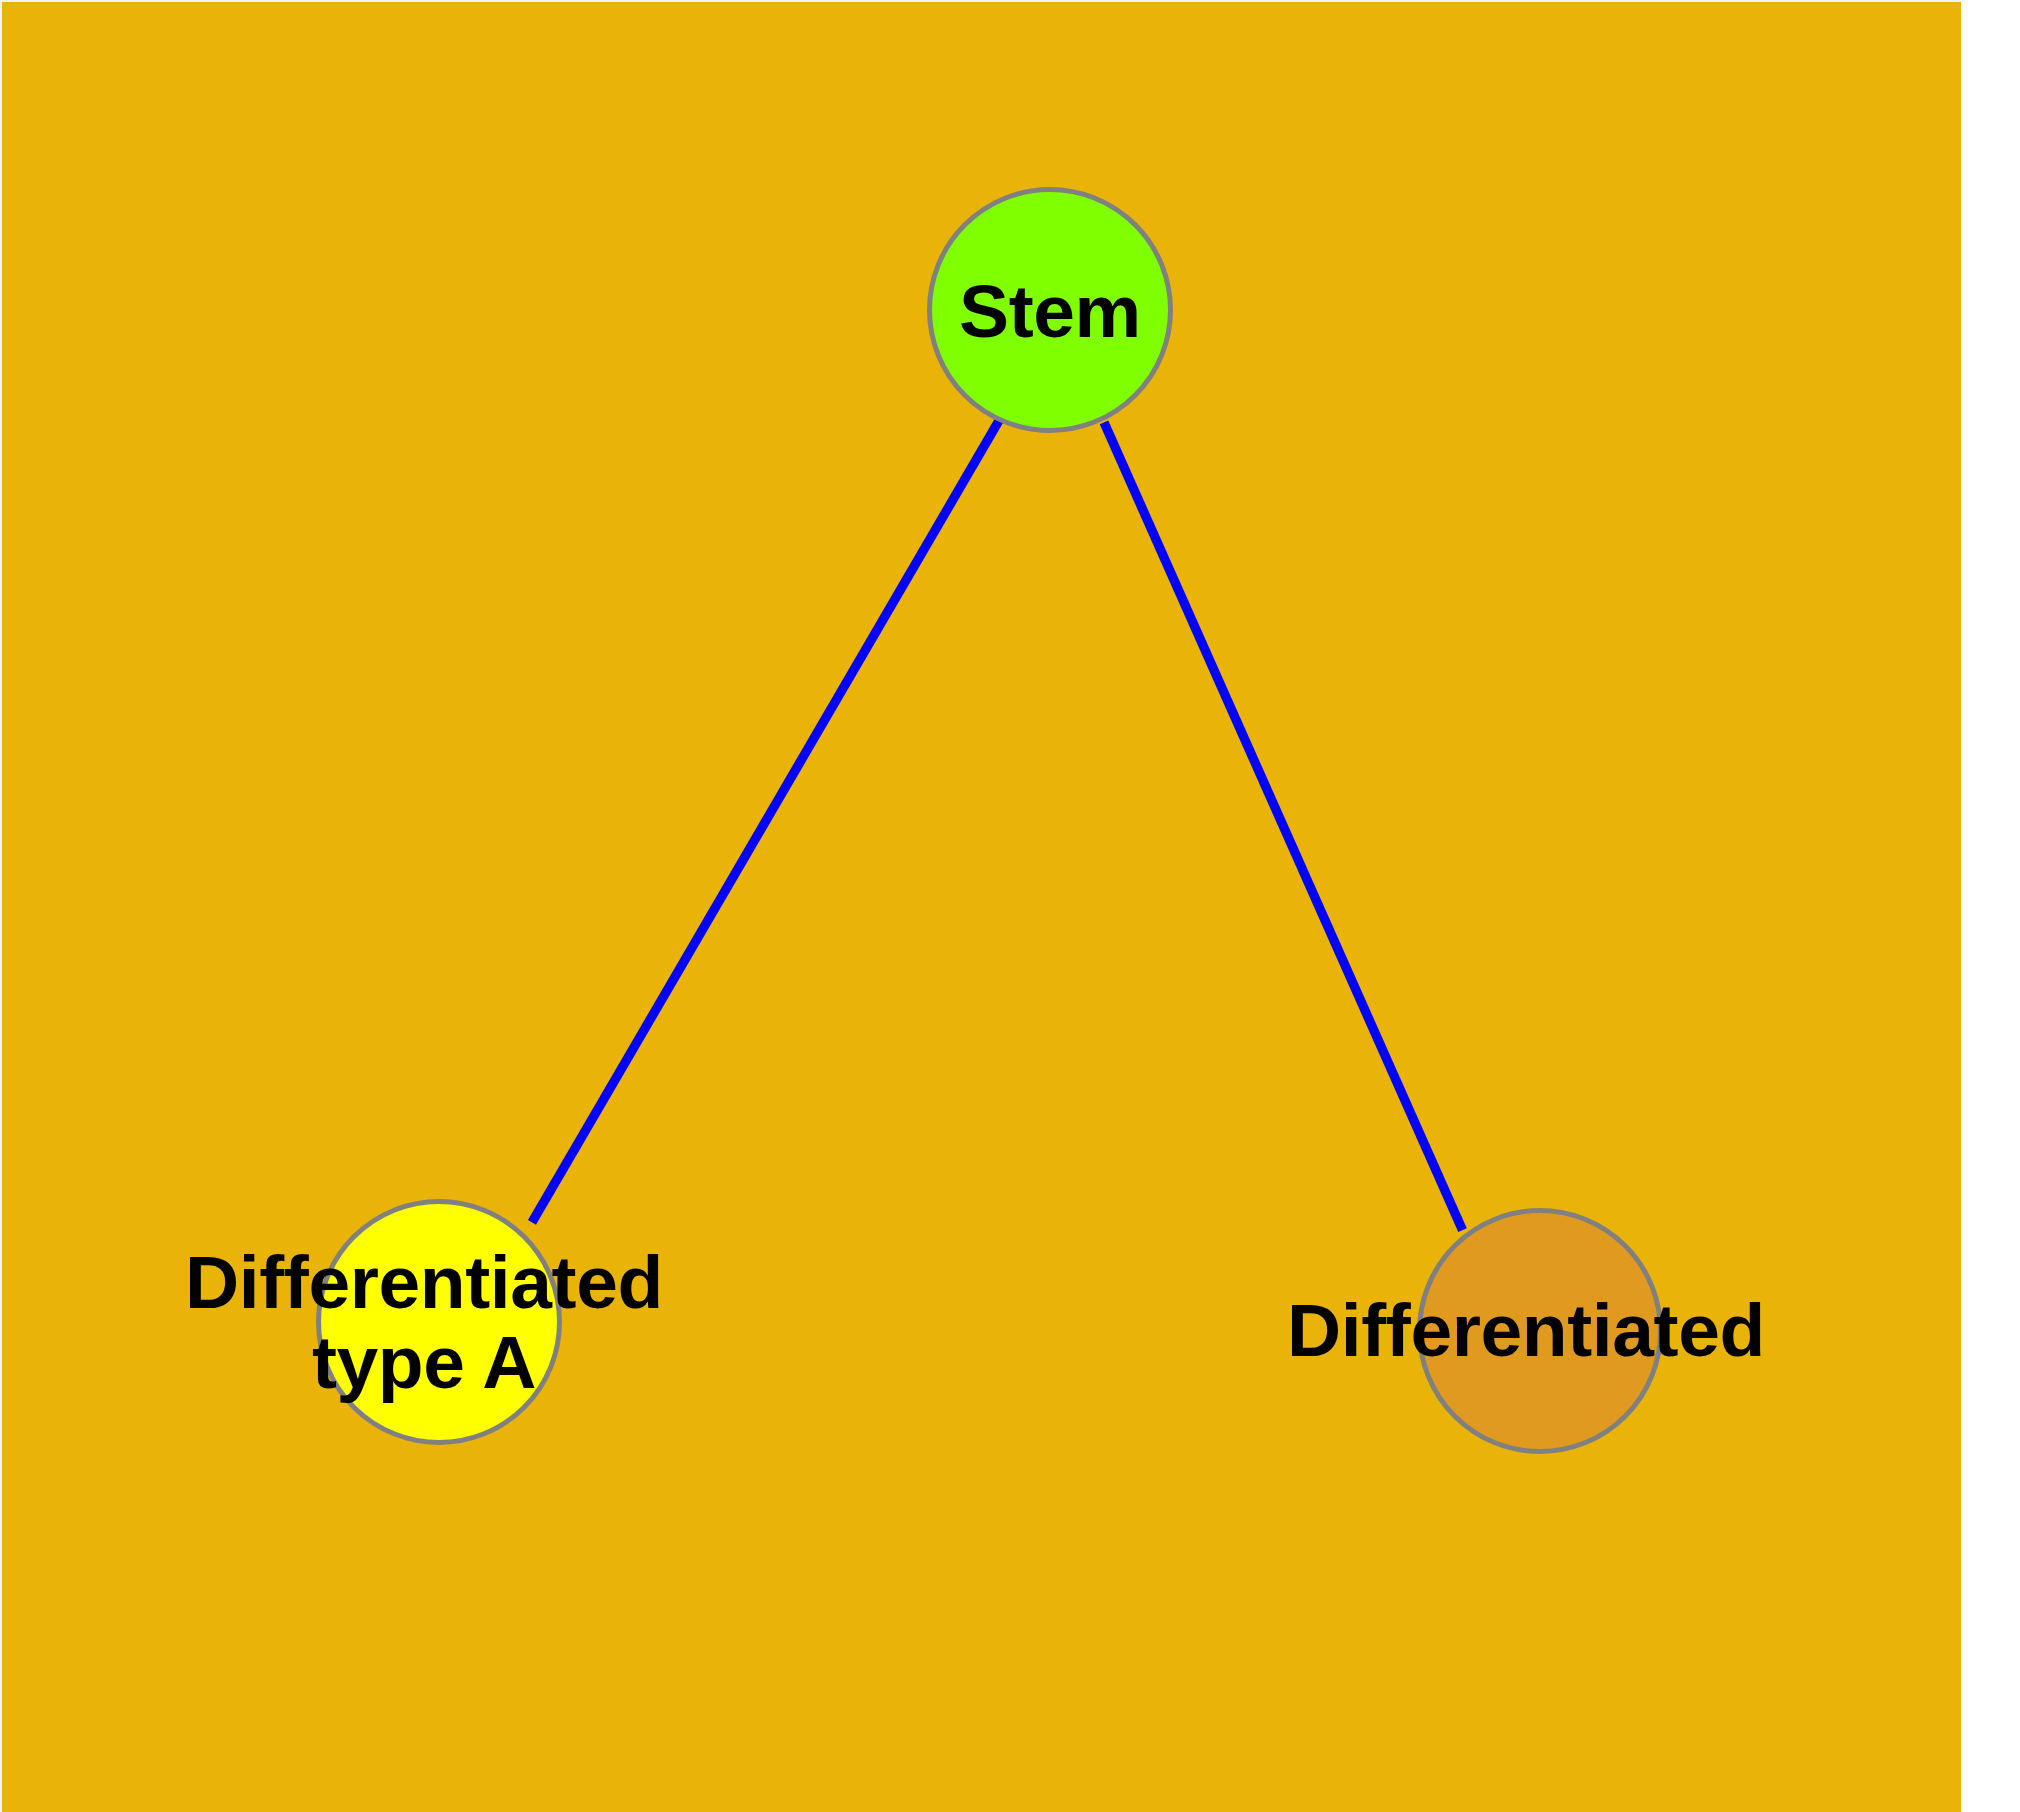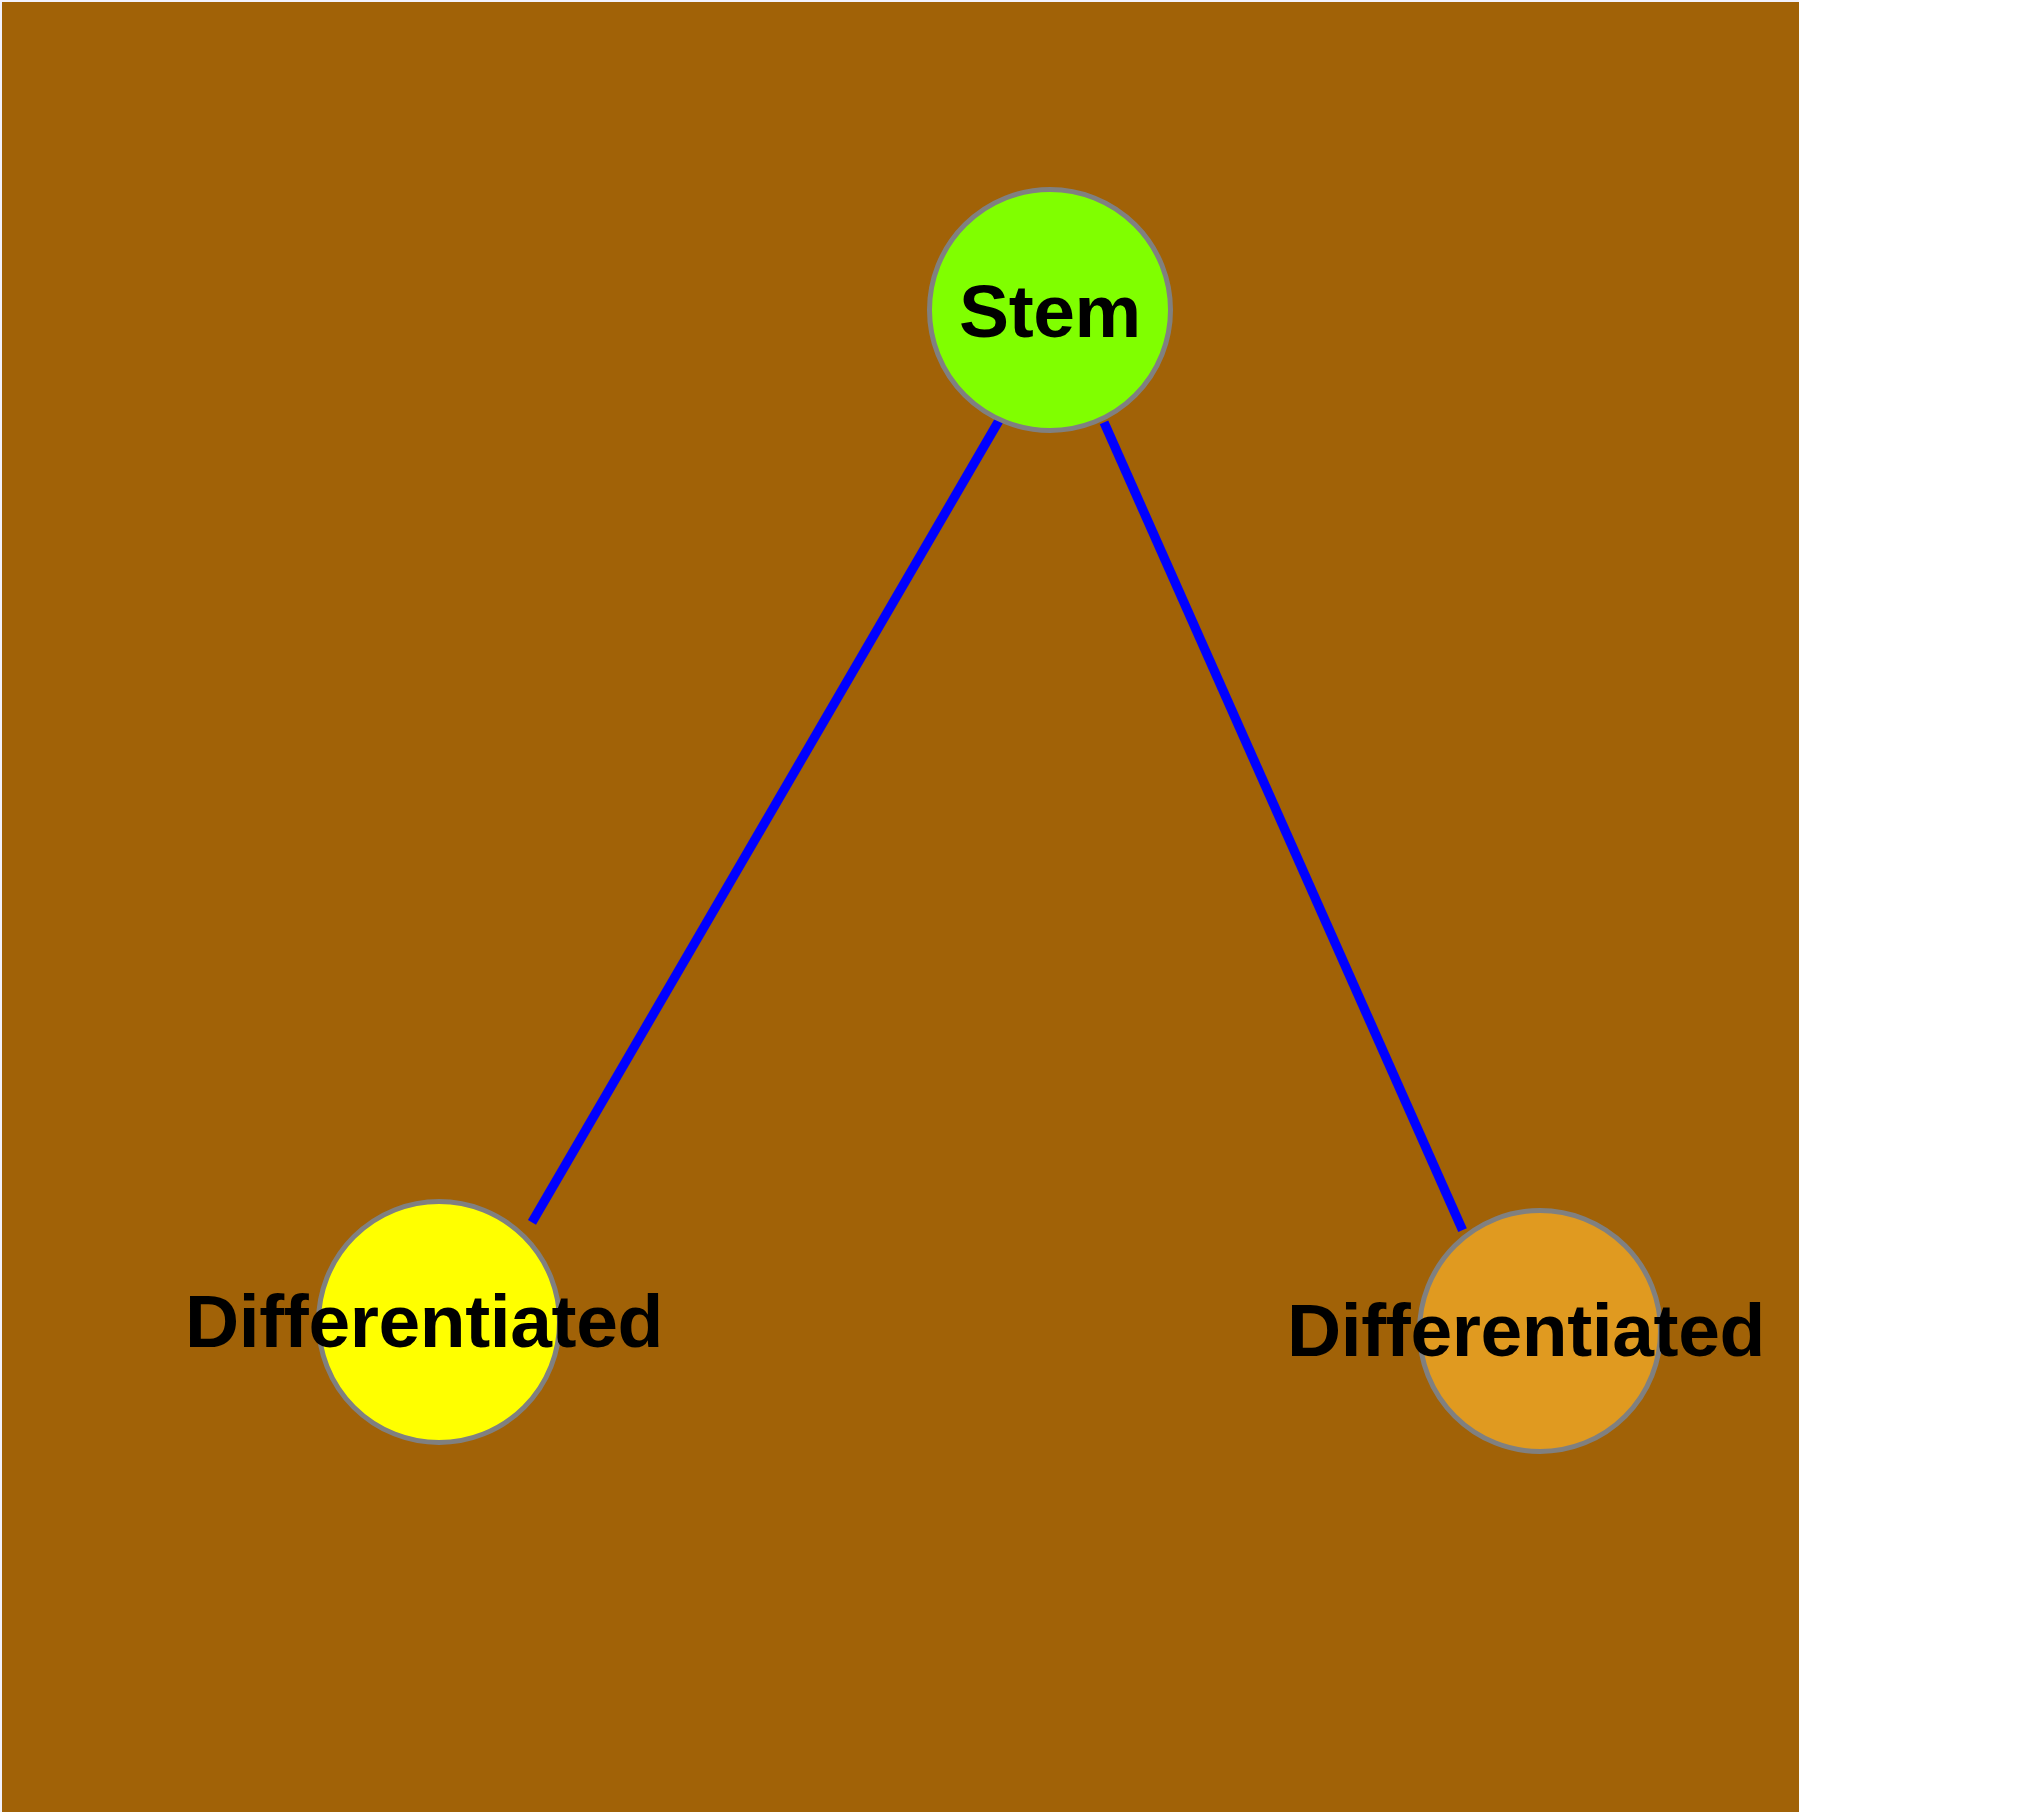--- a/index.html
+++ b/index.html
@@ -9,23 +9,23 @@
     background: #ffffff;
   }
   body {
     width: 2021px;
     height: 1812px;
     overflow: hidden;
     font-family: "Liberation Sans", sans-serif;
   }
   #graph-canvas {
     position: relative;
-    width: 1799px;
+    width: 1961px;
     height: 1812px;
-    background: #a16207;
+    background: #eab308;
     border-top: 2.5px solid #f2f2fc;
     border-left: 2.5px solid #f2f2fc;
     box-sizing: border-box;
   }
   #edge-layer {
     position: absolute;
     left: 0;
     top: 0;
     width: 2021px;
     height: 1812px;
@@ -75,20 +75,21 @@
   </svg>
 
   <div id="node-layer">
       <div class="node" style="left: 1048px; top: 308px; width: 246px; height: 246px; background: rgb(128, 255, 0); border: 5.1px solid rgb(128, 128, 128);"></div>
       <div class="node-label" style="left: 1048px; top: 310px; font-size: 75px; color: rgb(0, 0, 0);">
         <span class="lbl-line">Stem</span>
       </div>
       <div class="node" style="left: 437px; top: 1320px; width: 246px; height: 246px; background: rgb(255, 255, 0); border: 5.1px solid rgb(128, 128, 128);"></div>
       <div class="node-label" style="left: 422px; top: 1320px; font-size: 75px; color: rgb(0, 0, 0);">
         <span class="lbl-line">Differentiated</span>
+        <span class="lbl-line">type A</span>
       </div>
       <div class="node" style="left: 1538px; top: 1329px; width: 246px; height: 246px; background: rgb(224, 154, 32); border: 5.1px solid rgb(128, 128, 128);"></div>
       <div class="node-label" style="left: 1524px; top: 1329px; font-size: 75px; color: rgb(0, 0, 0);">
         <span class="lbl-line">Differentiated</span>
       </div>
     </div>
 
 </div>
 
 

